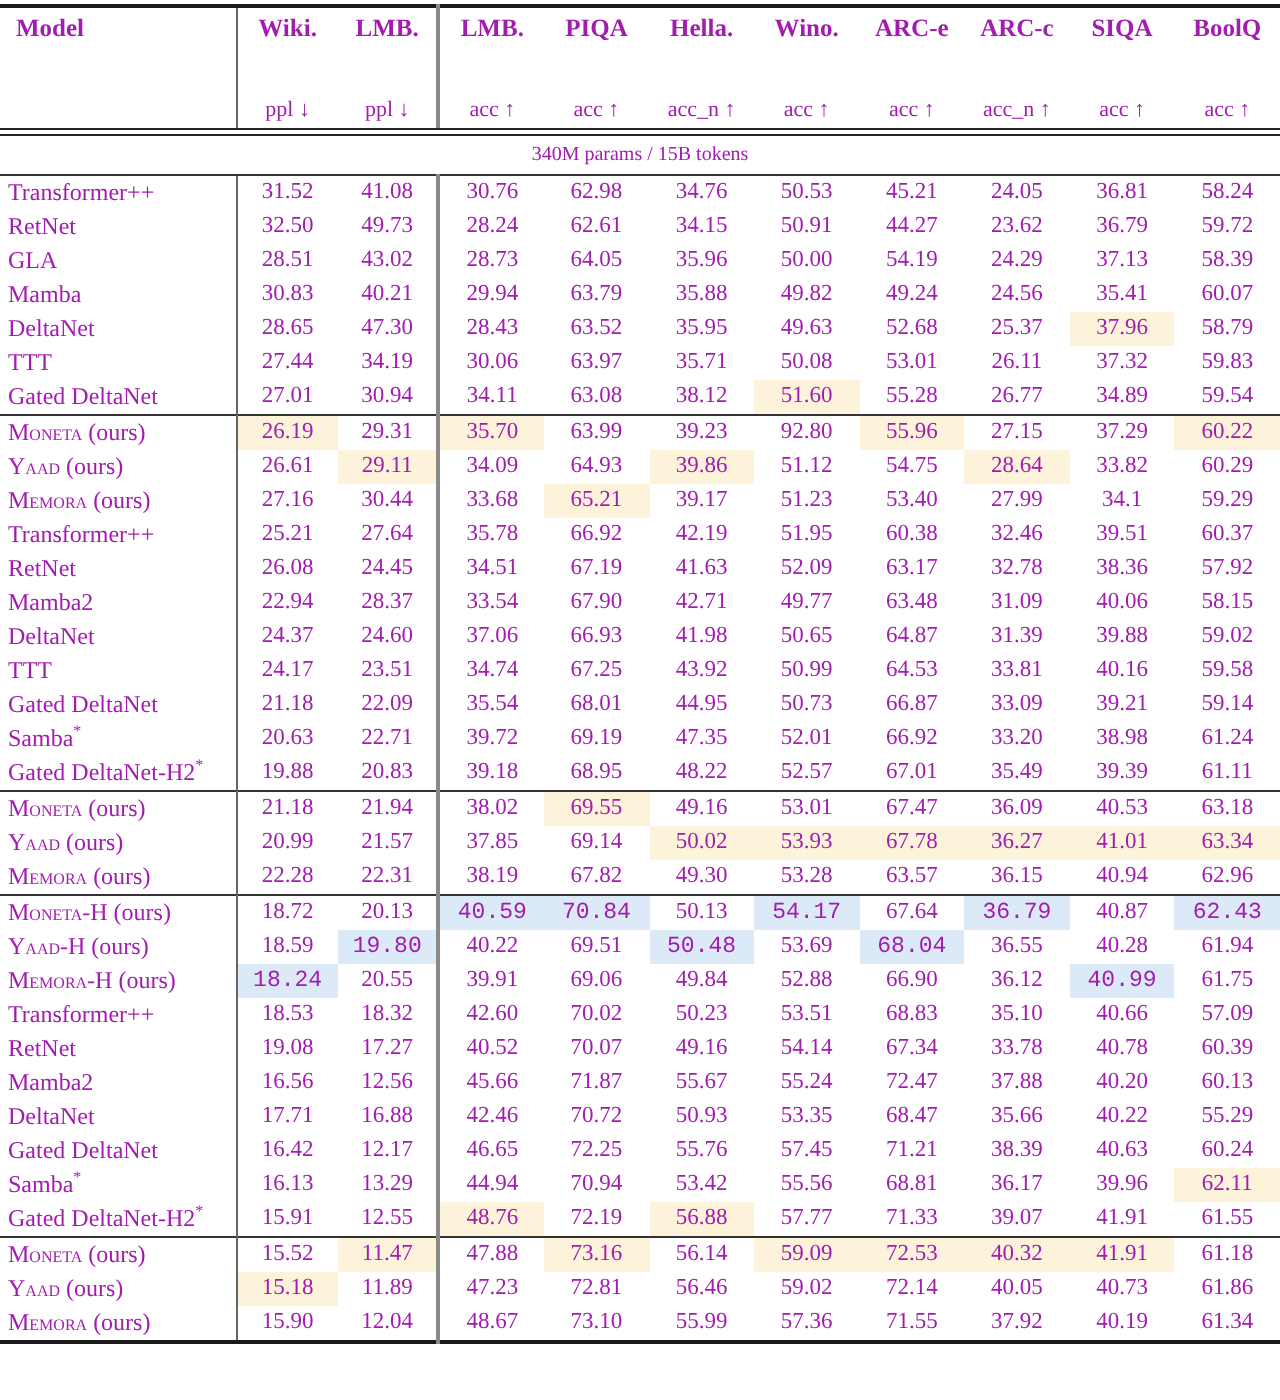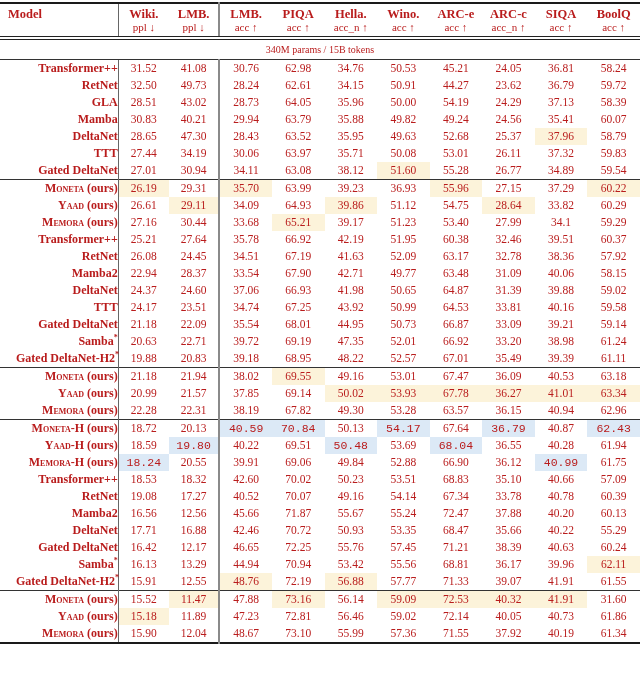--- a/index.html
+++ b/index.html
@@ -1,39 +1,39 @@
 <!DOCTYPE html>
 <html style="--hl-y: #fcf3da; --hl-b: #dce9f6;"><head>
 <meta charset="utf-8">
 <style>
   html,body{margin:0;padding:0;background:#ffffff;}
   .page{
     width:640px;height:700px;background:#fff;overflow:hidden;
-    font-family:"Liberation Serif","DejaVu Serif",serif;color:#b91c1c;
+    font-family:"Liberation Serif","DejaVu Serif",serif;color:#a21caf;
     box-sizing:border-box;padding-top:2px;
   }
   table{
     border-collapse:collapse;table-layout:fixed;width:640px;
     border-top:2px solid #1a1a1a;border-bottom:2px solid #1a1a1a;
   }
   col.c-model{width:117px;}
   col.c-ppl{width:50px;}
   col.c-acc{width:52px;}
   thead th{
     vertical-align:top;padding:3px 0 2px 0;font-weight:normal;
     border-bottom:4px double #222;text-align:center;
   }
   thead th.model-col{text-align:left;padding-left:8px;}
   .l1{font-weight:bold;font-size:12.5px;line-height:14px;white-space:nowrap;}
-  .l2{font-weight:normal;font-size:11px;line-height:13px;white-space:nowrap;}
+  .l2{font-weight:normal;font-size:11px;line-height:13px;white-space:nowrap;margin-top:28px;}
   td{
     font-size:11.5px;line-height:13px;text-align:center;
     padding:2px 0;white-space:nowrap;
   }
-  td.model{text-align:right;padding-left:16px;font-size:12px;font-weight:bold;}
+  td.model{text-align:left;padding-left:4px;font-size:12px;}
   .vr1{border-right:1px solid #666;}
   .vr2{border-right:2px solid #8a8a8a;}
   tr.section-row td{
     border-top:1.5px solid #333;border-bottom:1.5px solid #333;
     font-size:10px;padding:3px 0;
   }
   tr.group-top td{border-top:1.5px solid #333;}
   .sc{font-variant:small-caps;}
   sup{font-size:8px;line-height:0;}
   .hl-y{background:var(--hl-y,#fcf3da);}
@@ -200,21 +200,21 @@
           <td>34.89</td>
           <td>59.54</td>
         </tr>
         <tr class="group-top">
           <td class="model vr1"><span class="sc">Moneta</span> (ours)</td>
           <td class="hl-y">26.19</td>
           <td class="vr2">29.31</td>
           <td class="hl-y">35.70</td>
           <td>63.99</td>
           <td>39.23</td>
-          <td>36.93</td>
+          <td>92.80</td>
           <td class="hl-y">55.96</td>
           <td>27.15</td>
           <td>37.29</td>
           <td class="hl-y">60.22</td>
         </tr>
         <tr>
           <td class="model vr1"><span class="sc">Yaad</span> (ours)</td>
           <td>26.61</td>
           <td class="vr2 hl-y">29.11</td>
           <td>34.09</td>
@@ -516,21 +516,21 @@
           <td class="model vr1"><span class="sc">Moneta</span> (ours)</td>
           <td>15.52</td>
           <td class="vr2 hl-y">11.47</td>
           <td>47.88</td>
           <td class="hl-y">73.16</td>
           <td>56.14</td>
           <td class="hl-y">59.09</td>
           <td class="hl-y">72.53</td>
           <td class="hl-y">40.32</td>
           <td class="hl-y">41.91</td>
-          <td>31.60</td>
+          <td>61.18</td>
         </tr>
         <tr>
           <td class="model vr1"><span class="sc">Yaad</span> (ours)</td>
           <td class="hl-y">15.18</td>
           <td class="vr2">11.89</td>
           <td>47.23</td>
           <td>72.81</td>
           <td>56.46</td>
           <td>59.02</td>
           <td>72.14</td>

